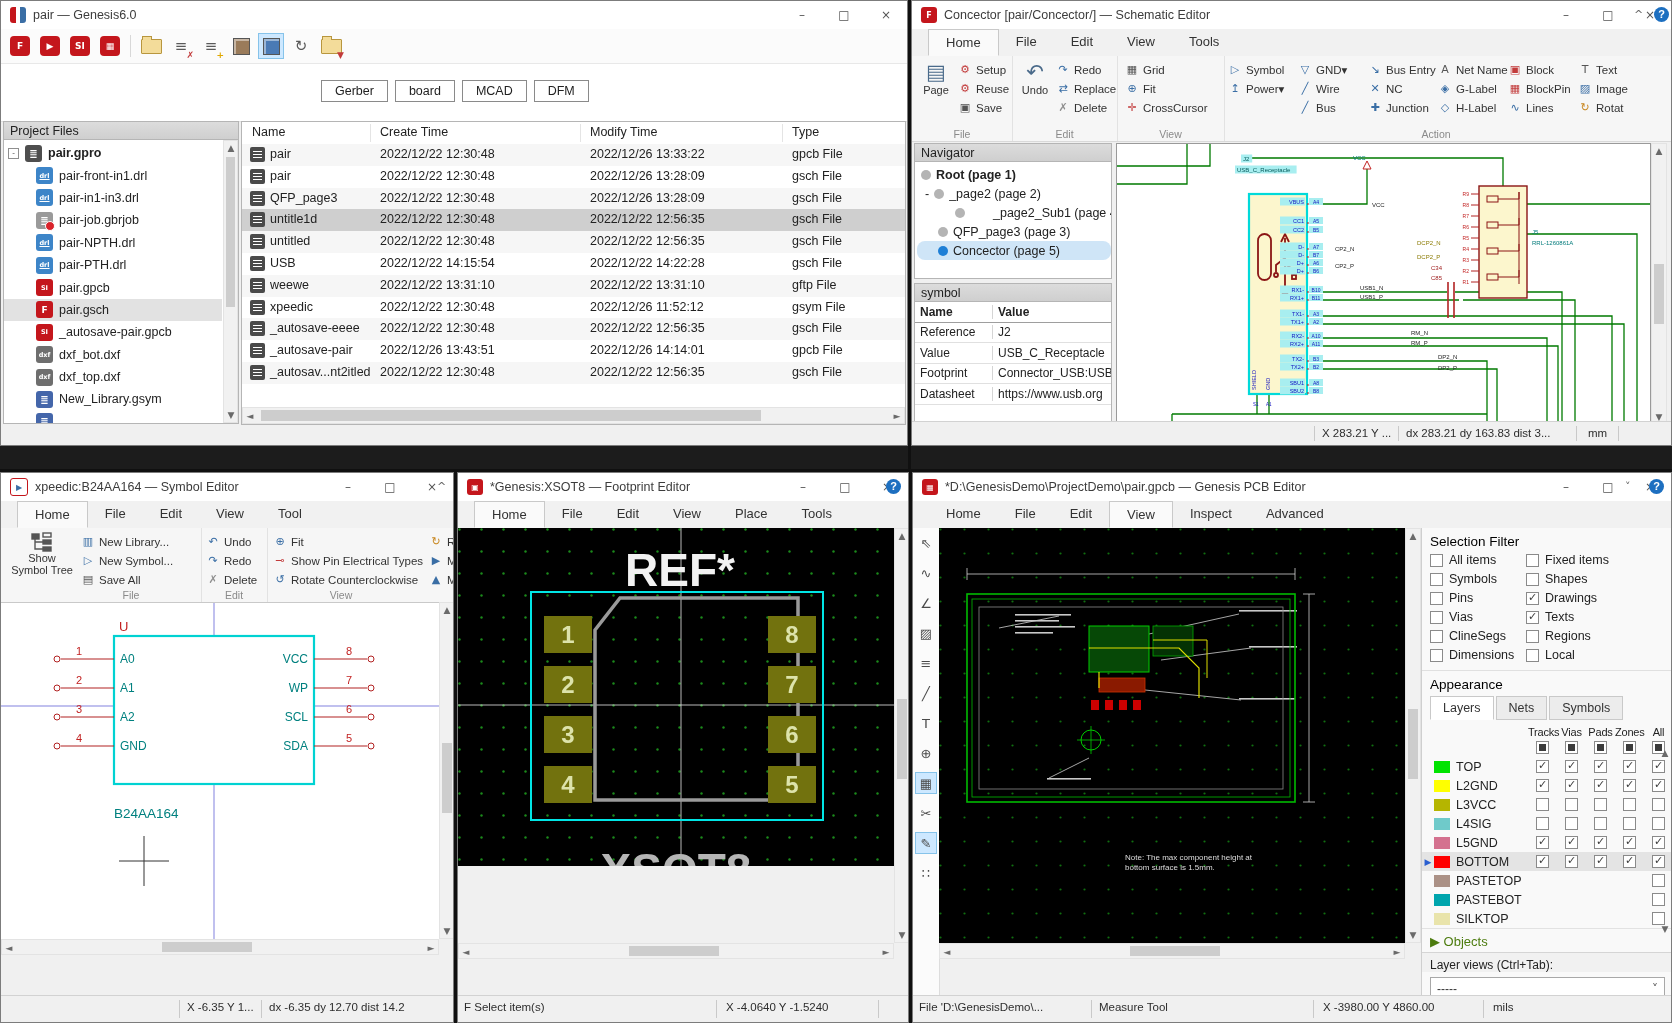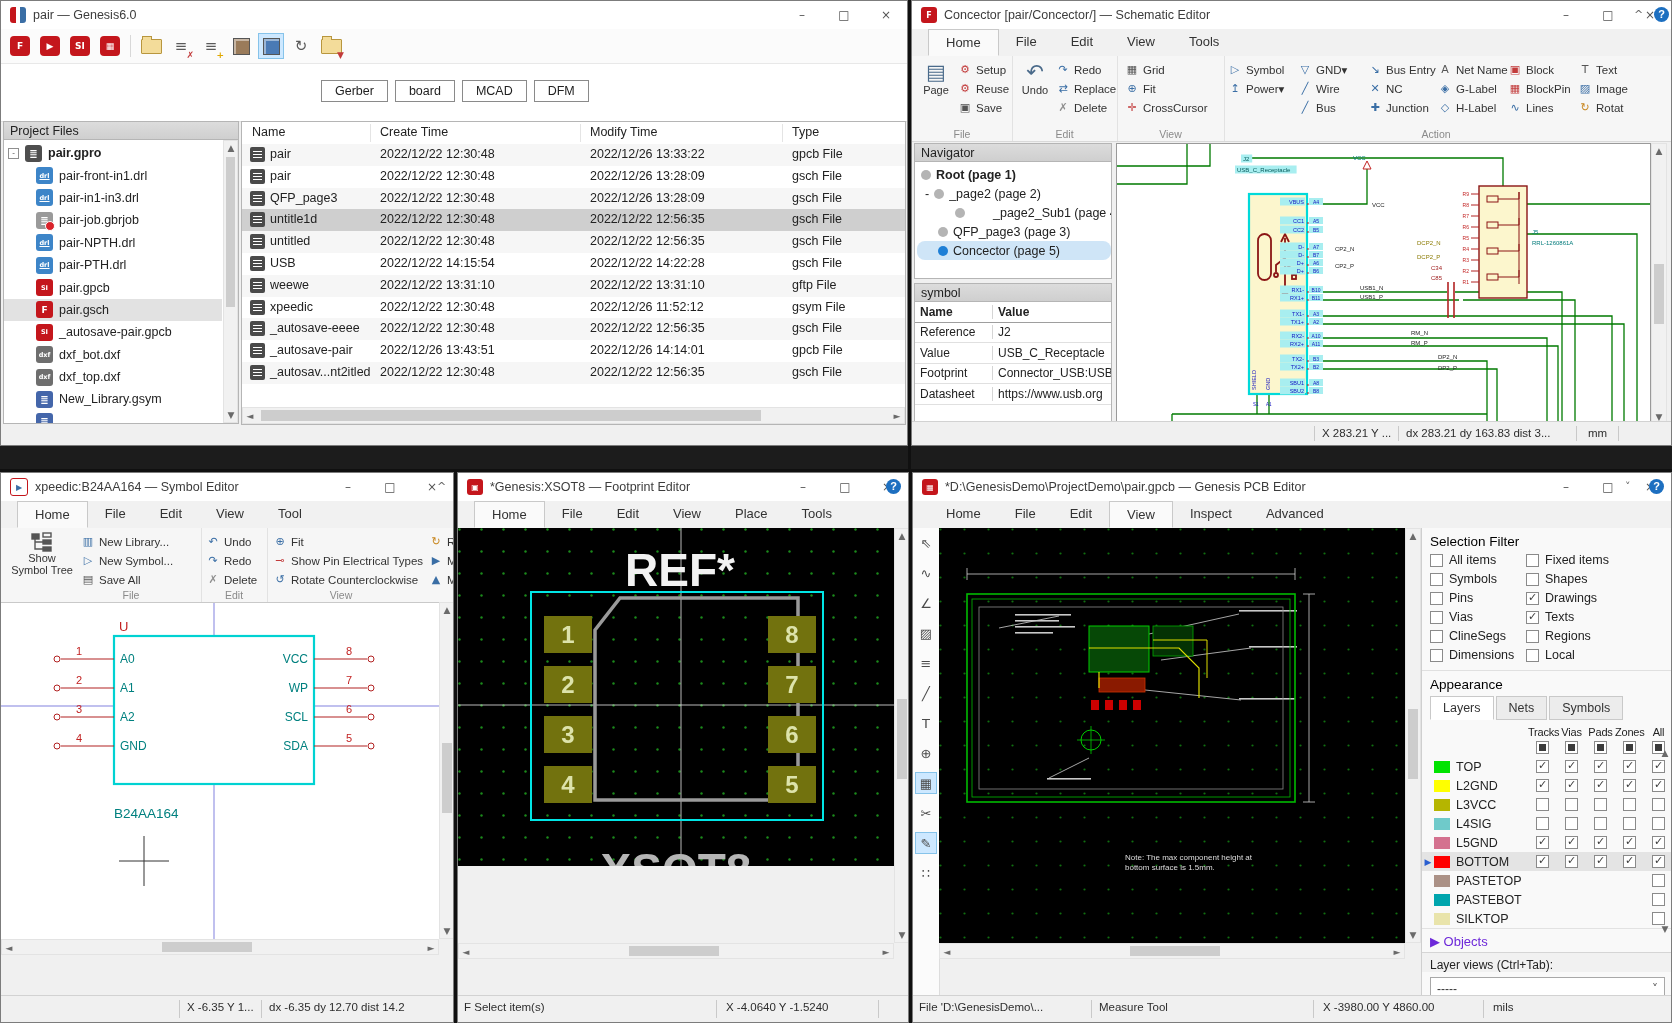--- a/index.html
+++ b/index.html
@@ -134,21 +134,21 @@
   .apptab.active{background:#fff;border-bottom:1px solid #fff;}
   .lhdr{display:flex;font-size:11px;color:#222;letter-spacing:-0.2px;}
   .lhdr .lcell{width:29px;text-align:center;flex:none;}
   .lrow{display:flex;align-items:center;height:19px;font-size:12.5px;}
   .lrow.sel{background:#e4e4e4;}
   .lrow .larr{width:12px;text-align:center;color:#2a5fd0;font-size:9px;flex:none;font-family:"DejaVu Sans",sans-serif;}
   .lrow .sw{width:16px;height:12px;margin-right:6px;flex:none;}
   .lrow .lname{width:72px;flex:none;overflow:hidden;white-space:nowrap;}
   .lrow .lcell{width:29px;display:flex;justify-content:center;flex:none;}
   .lspacer{width:12px;flex:none;}
-  .objrow{font-size:13px;padding:5px 0 3px 8px;color:#6d28d9;border-top:1px solid #e2e2e2;}
+  .objrow{font-size:13px;padding:5px 0 3px 8px;color:#4d7c0f;border-top:1px solid #e2e2e2;}
   .lviews{border-top:1px solid #d5d5d5;background:#f1f1f1;padding:5px 8px 0 8px;font-size:12px;color:#222;}
   .ddown{margin:5px 8px 0 8px;height:21px;background:#fff;border:1px solid #a8a8a8;display:flex;
     align-items:center;padding:0 6px;font-size:12px;color:#333;justify-content:space-between;}
 
   
   .toolcol{position:absolute;background:#fbfbfb;border-right:1px solid #ddd;}
   .tcico{width:20px;height:20px;margin:4px auto 8px auto;display:flex;align-items:center;justify-content:center;
     font-size:13px;color:#4a4a4a;border:1px solid transparent;font-family:"DejaVu Sans",sans-serif;}
   .tcico.active{background:#cde8ff;border:1px solid #86c3ea;}
 

